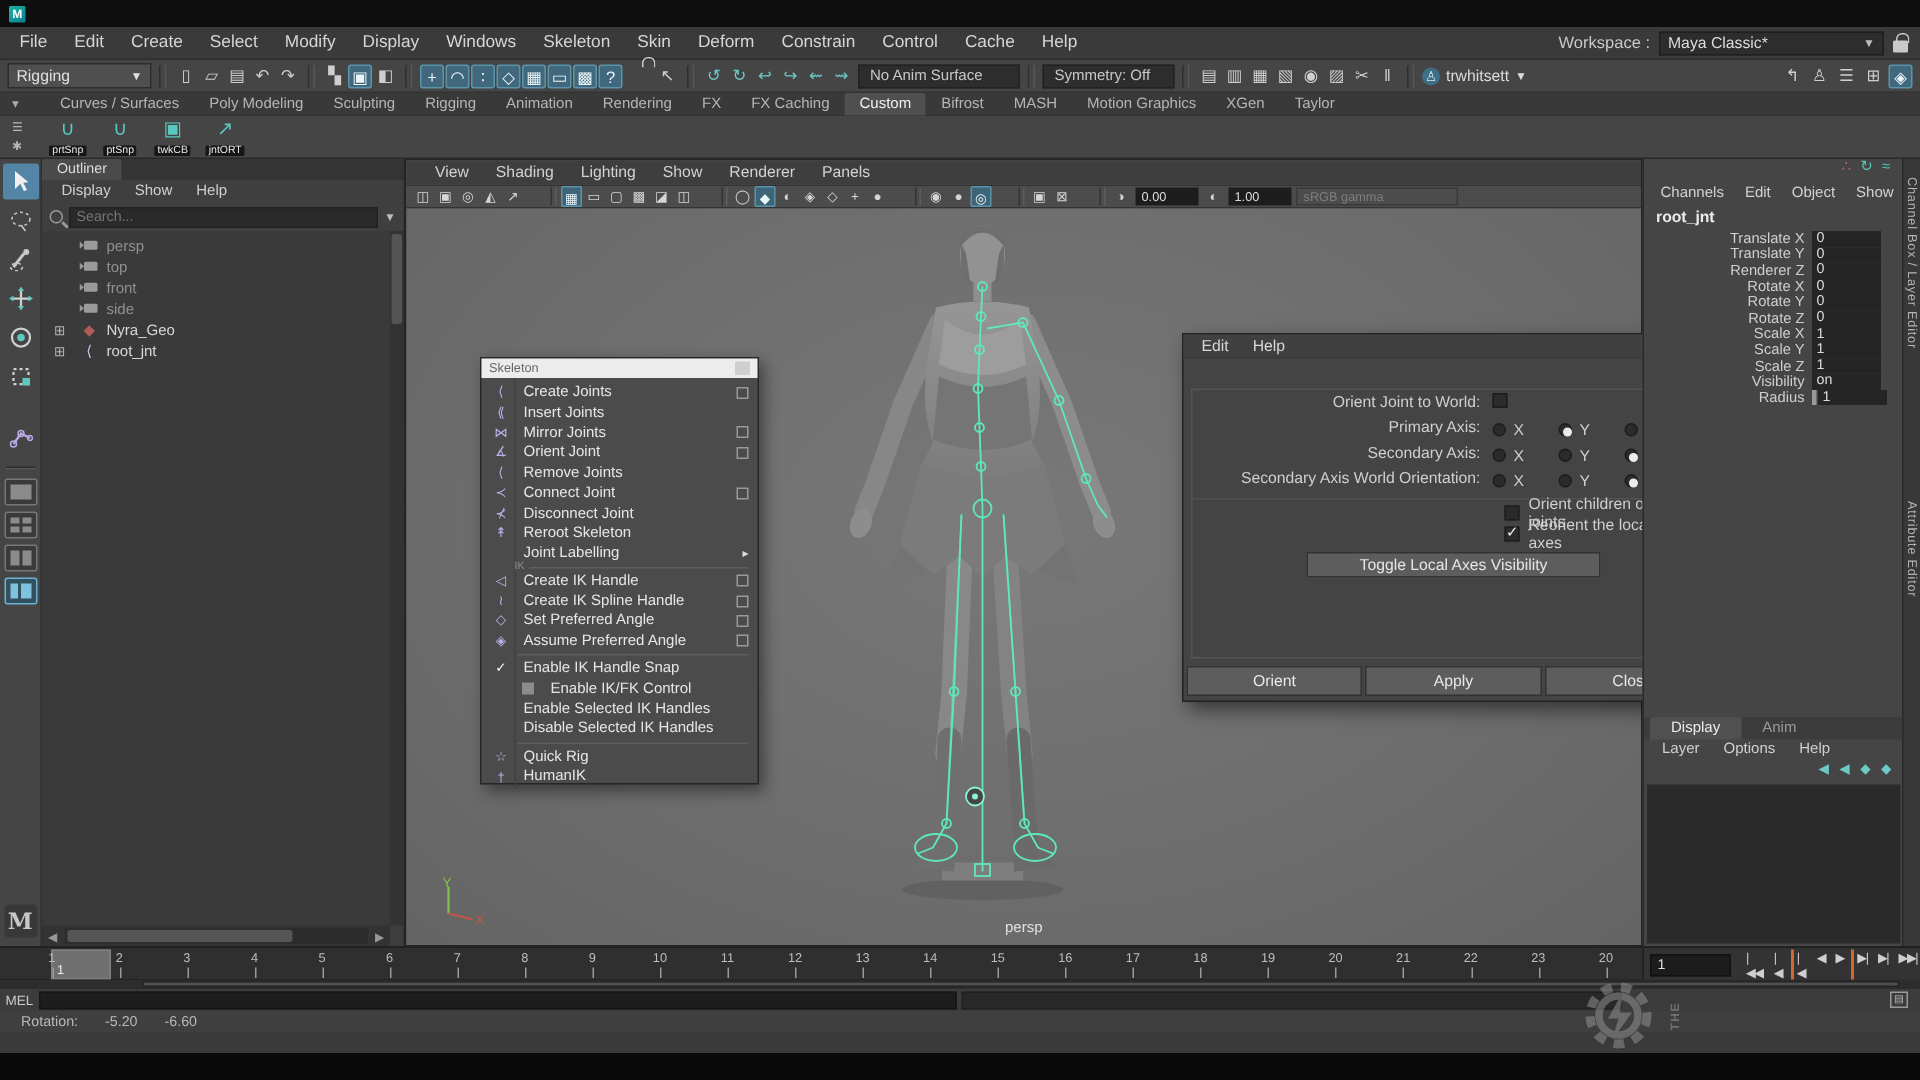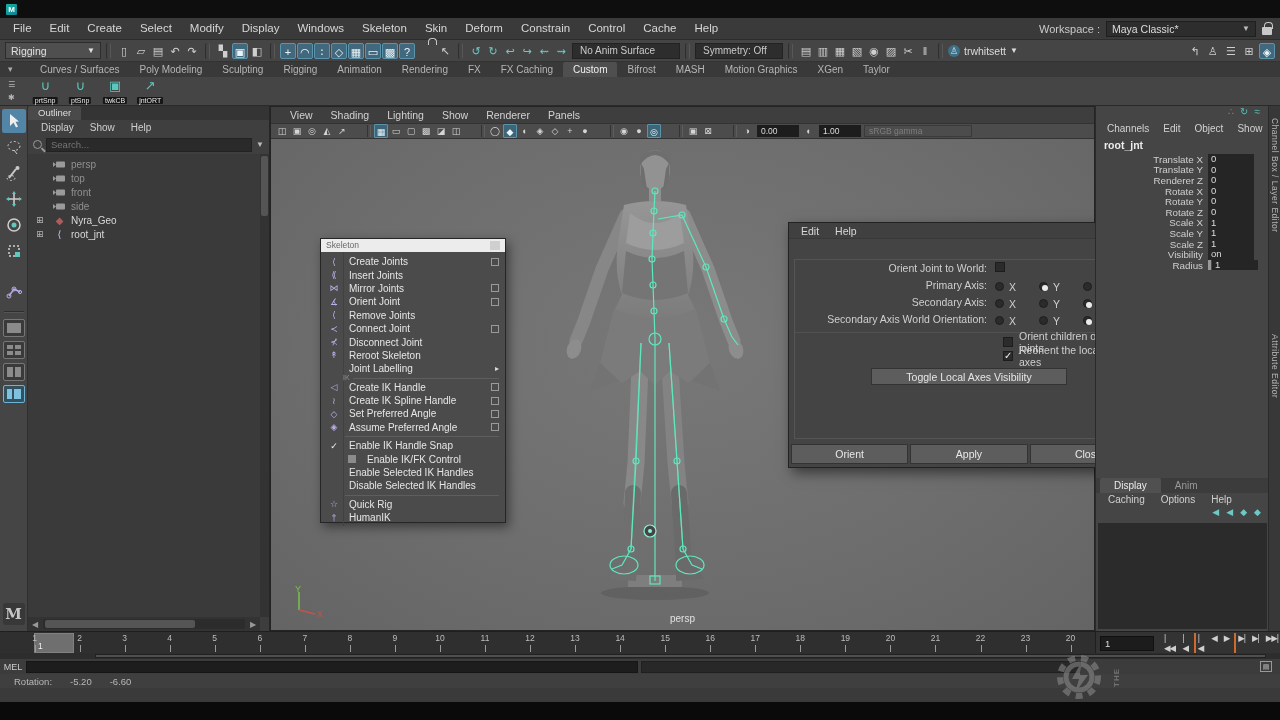--- a/index.html
+++ b/index.html
@@ -1017,21 +1017,21 @@
       </div>
     </div>
   <div id="layered">
     <div class="le-tabs">
 
     <span class="le-tab active">Display</span>
         <span class="le-tab">Anim</span>
       </div>
     <div class="le-menus">
 
-    <span class="le-menu-item">Caching</span>
+    <span class="le-menu-item">Layer</span>
         <span class="le-menu-item">Options</span>
         <span class="le-menu-item">Help</span>
       </div>
     <div class="le-icons">
 
     <span>◀</span>
         <span>◀</span>
         <span>◆</span>
         <span>◆</span>
       </div>

